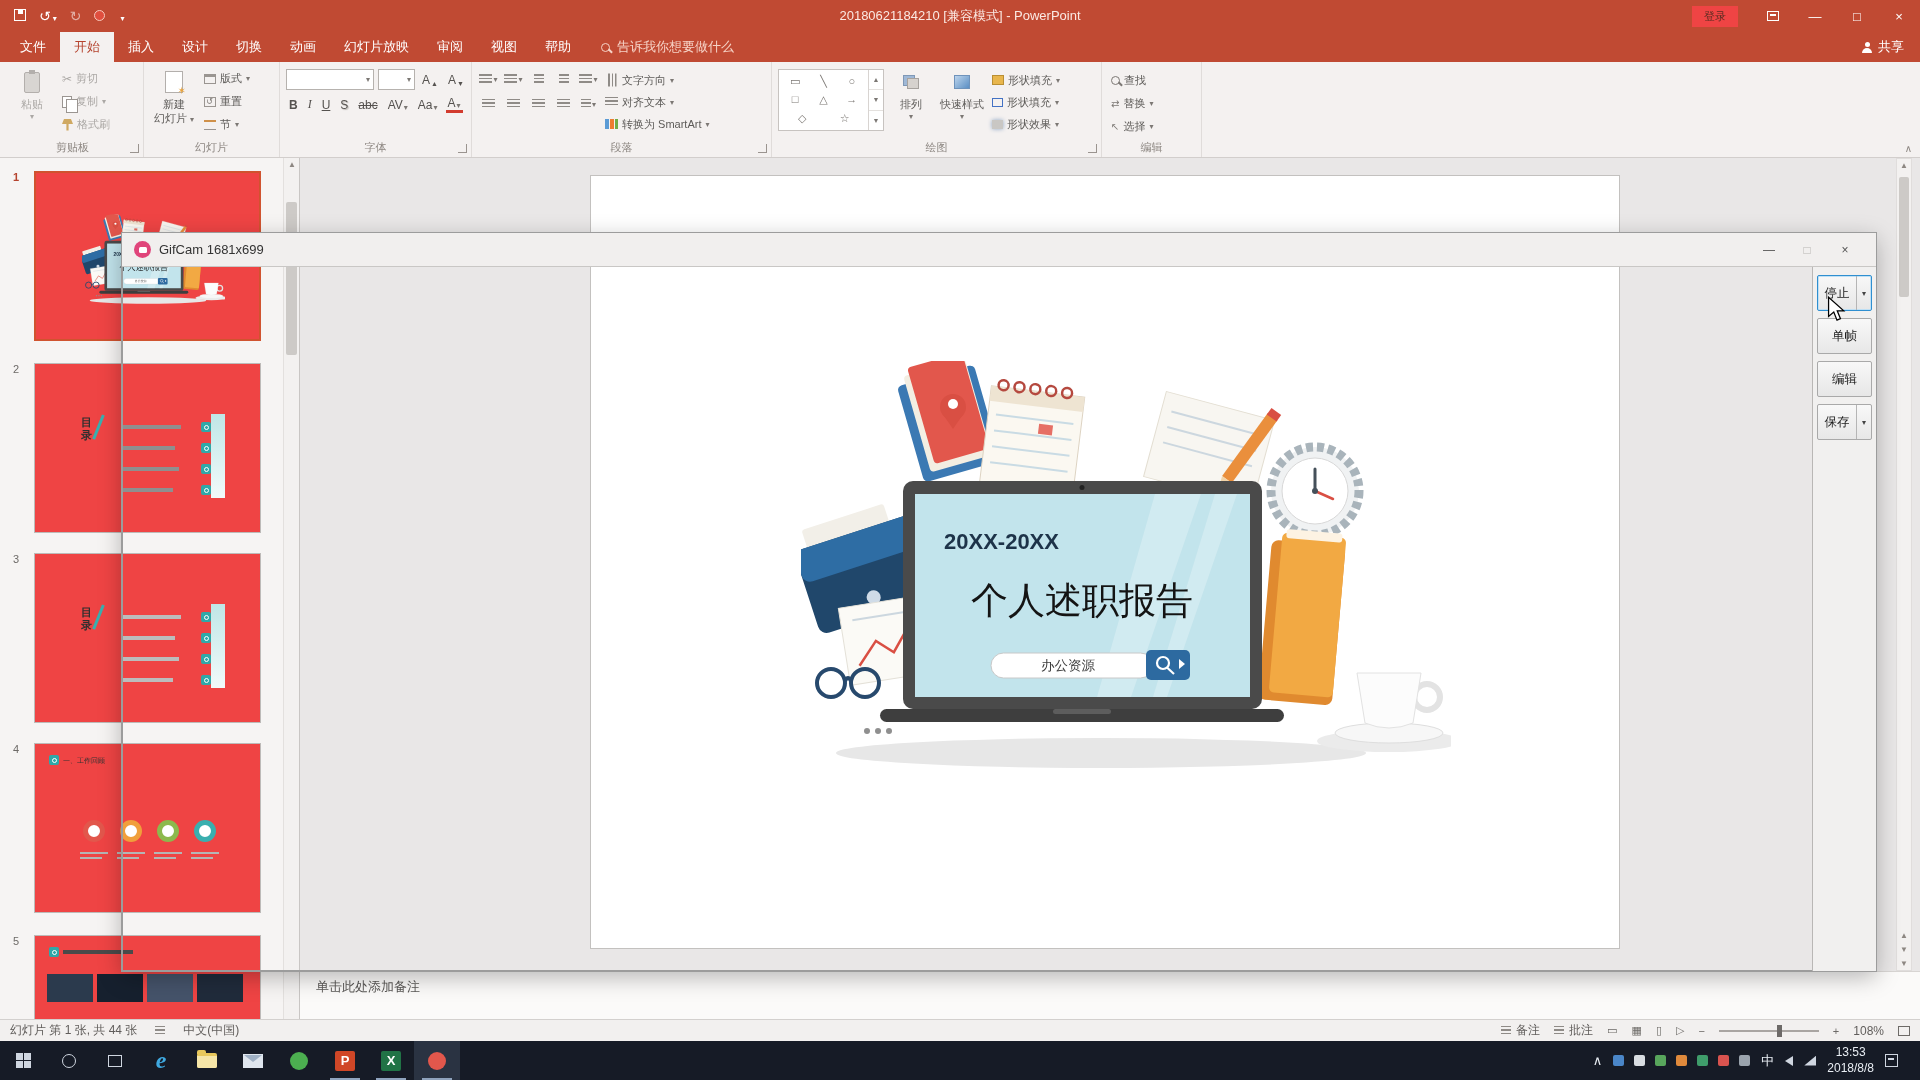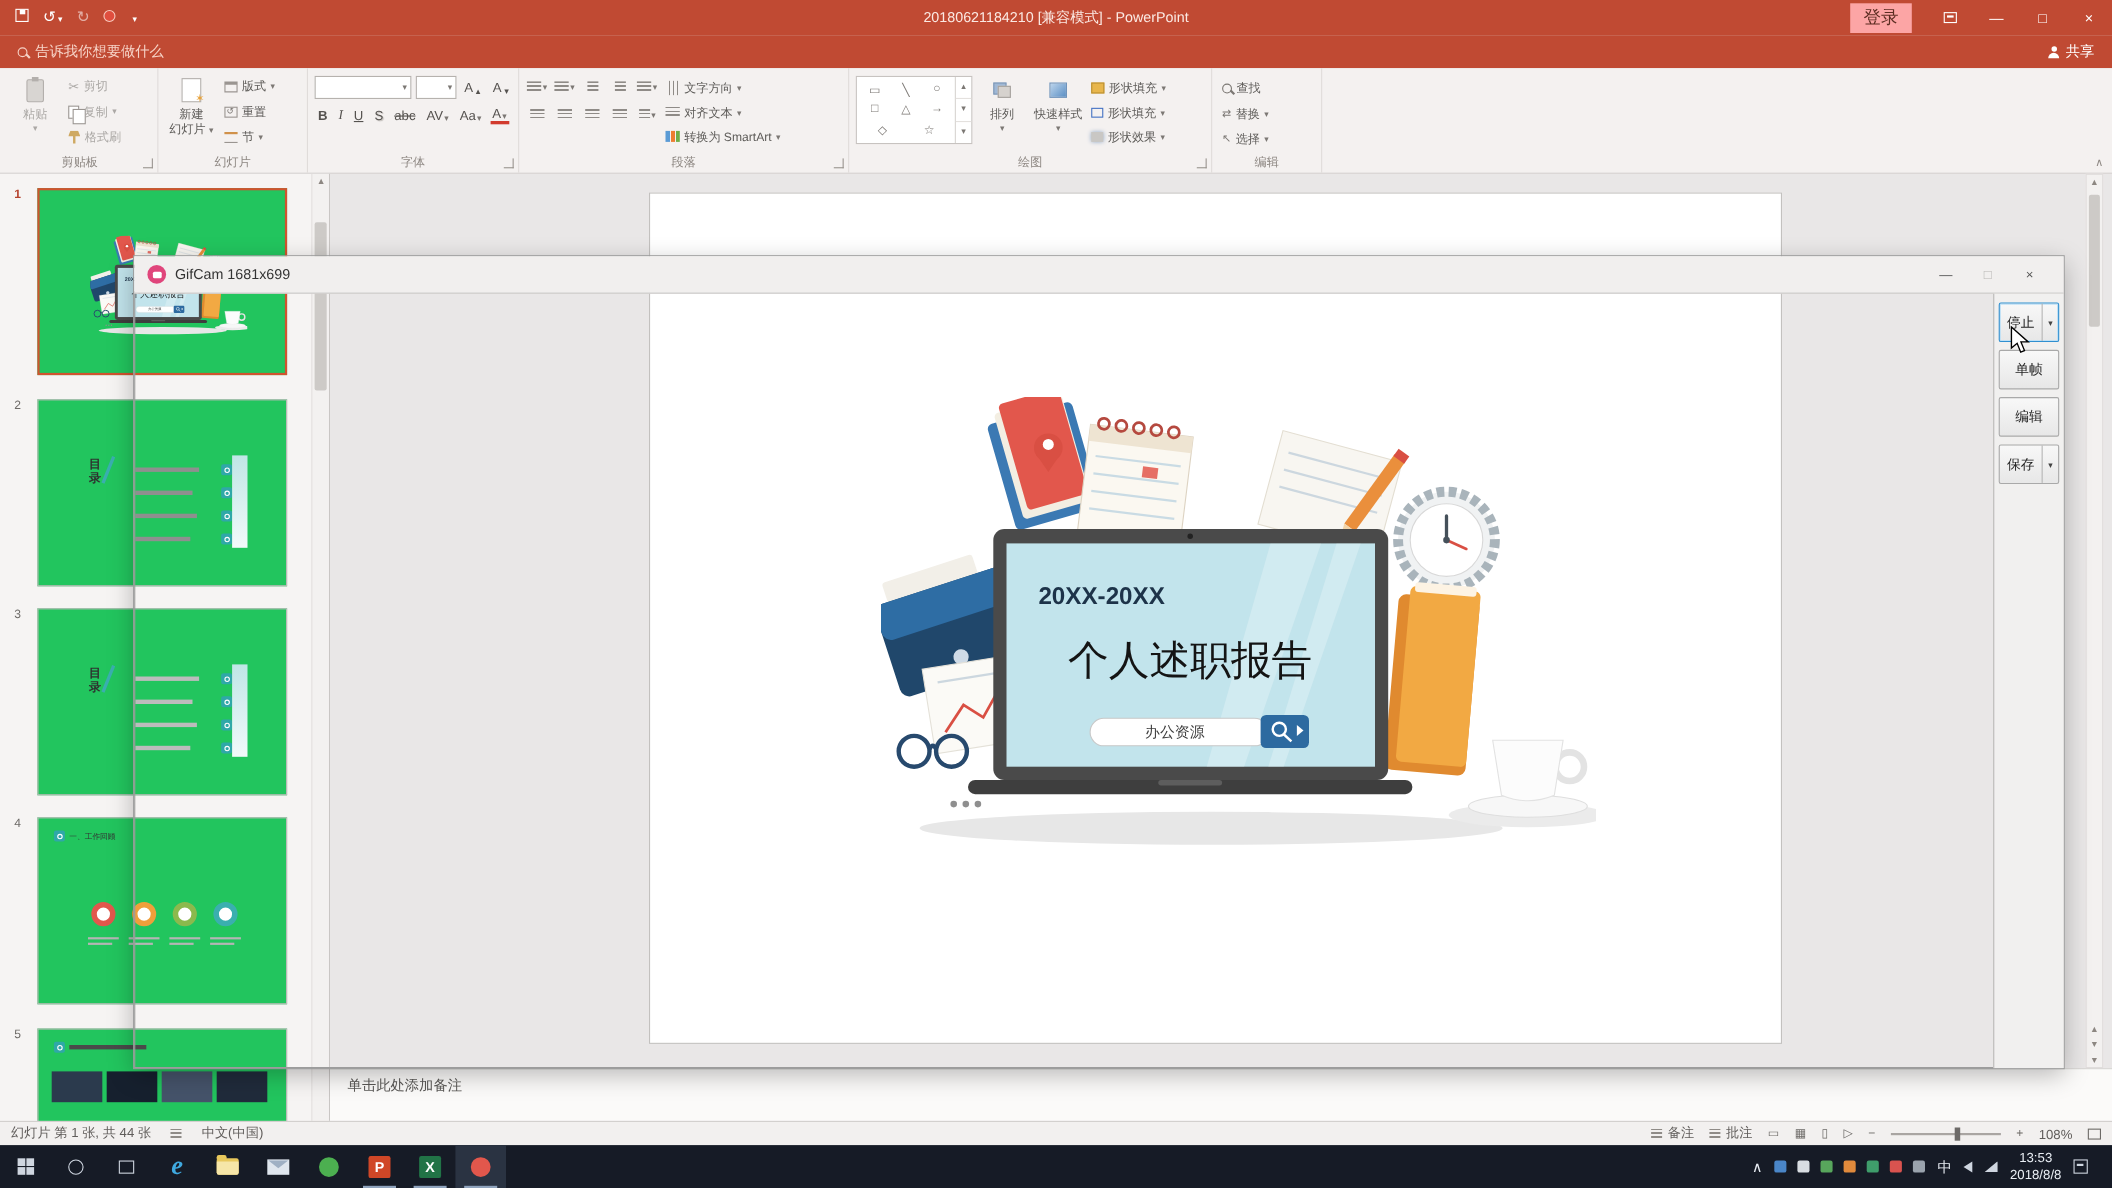--- a/index.html
+++ b/index.html
@@ -10,21 +10,21 @@
   .titlebar { position:absolute; left:0; top:0; right:0; height:32px; background:#c04a33; display:flex; align-items:center; color:#fff; }
   .qat { display:flex; align-items:center; gap:13px; padding-left:14px; z-index:2; }
   .qat-g { font-size:14px; color:#fff; line-height:1; }
   .qat-g.dim { opacity:.55; }
   .chev-s { font-size:8px; color:#fff; margin-left:2px; }
   .ic-save { width:12px; height:12px; border:1.5px solid #fff; position:relative; display:inline-block; }
   .ic-save::after { content:""; position:absolute; top:0; left:3px; width:5px; height:4px; background:#fff; }
   .ic-reddot { width:11px; height:11px; border-radius:50%; background:#e04e3e; border:1.5px solid #f7c9bd; display:inline-block; }
   .title-text { position:absolute; left:50%; transform:translateX(-50%); line-height:32px; font-size:13px; color:#fbe9e3; white-space:nowrap; }
   .tb-right { margin-left:auto; display:flex; align-items:center; height:32px; }
-  .login-chip { background:#fca5a5; color:#5c2d22; font-size:16px; padding:3px 12px; margin-right:14px; }
+  .login-chip { background:#ef4444; color:#5c2d22; font-size:11px; padding:3px 12px; margin-right:14px; }
   .winbtn { width:42px; height:32px; display:flex; align-items:center; justify-content:center; font-size:13px; color:#fff; }
   .ic-ribbonopts { width:12px; height:10px; border:1.2px solid #fff; position:relative; }
   .ic-ribbonopts::after { content:""; position:absolute; left:2px; top:2px; width:6px; height:1.5px; background:#fff; }
 
   
   .tabsrow { position:absolute; left:0; top:32px; right:0; height:30px; background:#c04a33; display:flex; align-items:stretch; color:#fff; }
   .tabs { display:flex; padding-left:6px; }
   .tab { padding:0 14px; font-size:13px; line-height:30px; white-space:nowrap; }
   .tab.active { background:#f4f1f0; color:#b5432e; }
   .tellme { display:flex; align-items:center; gap:7px; margin-left:16px; font-size:13px; color:#f6d3c7; }
@@ -93,21 +93,21 @@
   .ic-outline { width:11px; height:9px; border:1.8px solid #4472c4; }
   .ic-effects { width:11px; height:9px; background:#c9c7c4; box-shadow:0 0 4px #8fa7c6; }
   .ic-replace { font-size:10px; color:#7c7874; }
   .ic-select { font-size:10px; color:#7c7874; }
   .ribbon-collapse { position:absolute; right:8px; bottom:3px; font-size:10px; color:#8d8782; }
 
   
   .panel { position:absolute; left:0; top:158px; width:300px; height:861px; background:#f6f4f3; border-right:1px solid #c9c6c4; overflow:hidden; }
   .slide-num { position:absolute; left:13px; font-size:11px; color:#6d6a67; }
   .slide-num.sel { color:#b5432e; font-weight:bold; }
-  .thumb { position:absolute; left:34px; width:227px; height:170px; background:#22c55e; border:1px solid #bdbab8; overflow:hidden; }
+  .thumb { position:absolute; left:34px; width:227px; height:170px; background:#ef4444; border:1px solid #bdbab8; overflow:hidden; }
   .thumb.sel { border:2px solid #d0532f; }
   .mini-illus { position:absolute; left:46px; top:41px; }
   .toc-vert { position:absolute; left:46px; top:52px; width:13px; font-size:11px; line-height:1.15; color:#2f2f2f; font-weight:bold; word-break:break-all; }
   .toc-slash { position:absolute; left:62px; top:50px; width:2.5px; height:26px; background:#3aafaf; transform:rotate(22deg); }
   .toc-row { position:absolute; left:88px; width:110px; height:10px; }
   .toc-row .bar { position:absolute; left:0; top:3px; height:3.5px; background:#8f8f8f; }
   .thumb.light .toc-row .bar { background:#bcbcbc; }
   .badge { position:absolute; right:22px; top:0; width:10px; height:10px; border-radius:2px; background:#2fa8a8; }
   .badge::after { content:""; position:absolute; left:2.5px; top:2.5px; width:3.5px; height:3.5px; border:1px solid #fff; border-radius:50%; }
   .toc-grad { position:absolute; left:176px; top:50px; width:14px; height:84px; background:linear-gradient(to bottom,#bfe6e6,#f2fafa); }
@@ -297,20 +297,32 @@
         <span class="winbtn">
             <span class="ic-ribbonopts"></span>
           </span>
         <span class="winbtn">—</span>
         <span class="winbtn">□</span>
         <span class="winbtn">×</span>
       </div>
     </div>
 
     <div class="tabsrow">
+      <div class="tabs">
+          <div class="tab">文件</div>
+          <div class="tab active">开始</div>
+          <div class="tab">插入</div>
+          <div class="tab">设计</div>
+          <div class="tab">切换</div>
+          <div class="tab">动画</div>
+          <div class="tab">幻灯片放映</div>
+          <div class="tab">审阅</div>
+          <div class="tab">视图</div>
+          <div class="tab">帮助</div>
+        </div>
       <div class="tellme">
         <span class="mag"></span>
         <span>告诉我你想要做什么</span>
       </div>
       <div class="share-btn">
         <span class="ic-person"></span>
         <span>共享</span>
       </div>
     </div>
 

